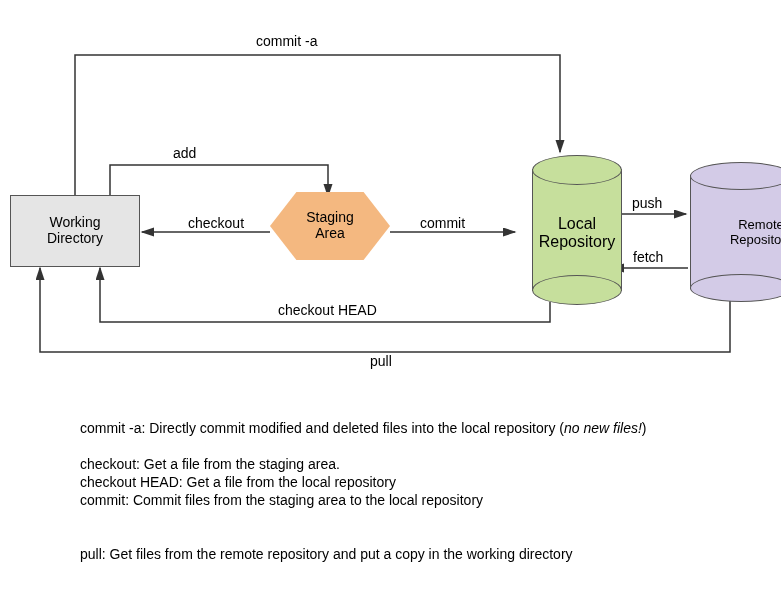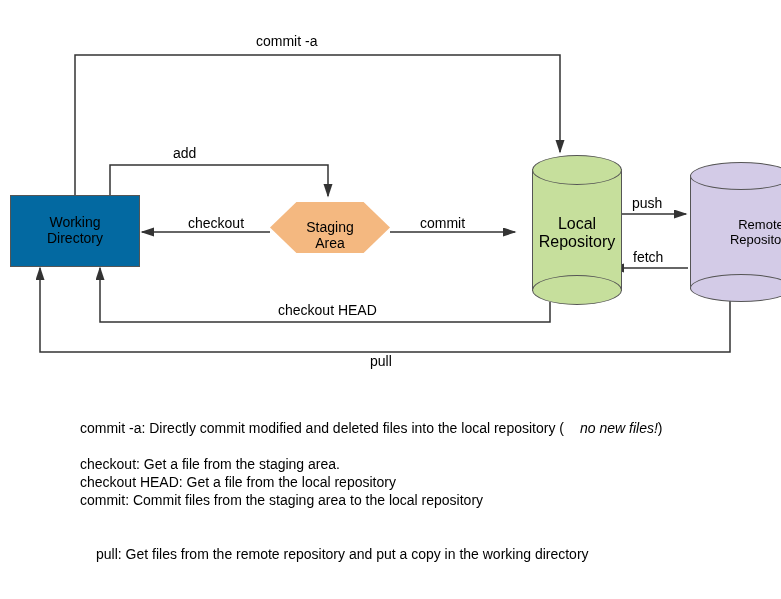--- a/index.html
+++ b/index.html
@@ -25,28 +25,28 @@
   .node .txt {
     position: absolute;
     width: 100%;
     text-align: center;
     left: 0;
   }
   
   .wd-box {
     left: 10px; top: 195px;
     width: 128px; height: 70px;
-    background: #0369a1;
+    background: #e5e5e5;
     border: 1px solid #555;
   }
   .wd-box .txt { top: 18px; }
   
   .hex-wrap {
-    left: 270px; top: 202px;
-    width: 120px; height: 51px;
+    left: 270px; top: 192px;
+    width: 120px; height: 68px;
   }
   .hex {
     width: 100%; height: 100%;
     background: #f4b880;
     border: 0;
     clip-path: polygon(22% 0%, 78% 0%, 100% 50%, 78% 100%, 22% 100%, 0% 50%);
     position: absolute; left:0; top:0;
   }
   .hex-wrap .txt { top: 17px; width:100%; text-align:center; position:absolute; }
   
@@ -86,21 +86,21 @@
     position: absolute;
     left: 0; top: 0;
     width: 781px; height: 420px;
     pointer-events: none;
   }
   .desc {
     left: 80px;
     font-size: 14px;
     white-space: nowrap;
   }
-  .desc em { font-style: italic; margin-left: 16px; }
+  .desc em { font-style: italic; }
 </style>
 </head>
 <body>
 
 <div class="canvas">
 
   <svg class="arrows">
     <defs>
       <marker id="ah" markerWidth="10" markerHeight="10" refX="8" refY="3" orient="auto">
         <path d="M0,0 L9,3 L0,6 Z" fill="#333"></path>
@@ -161,17 +161,17 @@
   </div>
   <div class="desc" style="top:456px;">
     <span>checkout</span>: <span>Get a file from the staging area.</span>
   </div>
   <div class="desc" style="top:474px;">
     <span>checkout HEAD</span>: <span>Get a file from the local repository</span>
   </div>
   <div class="desc" style="top:492px;text-align:center;">
     <span>commit</span>: <span>Commit files from the staging area to the local repository</span>
   </div>
-  <div class="desc" style="top:546px;margin-left:16px;">
+  <div class="desc" style="top:546px;">
     <span>pull</span>: <span>Get files from the remote repository and put a copy in the working directory</span>
   </div>
 
 </div>
 
 </body></html>

